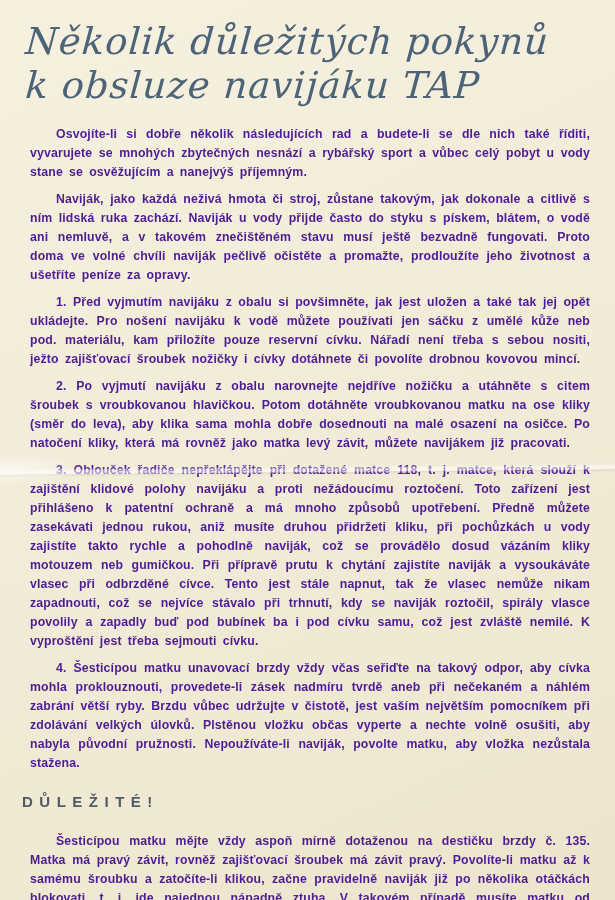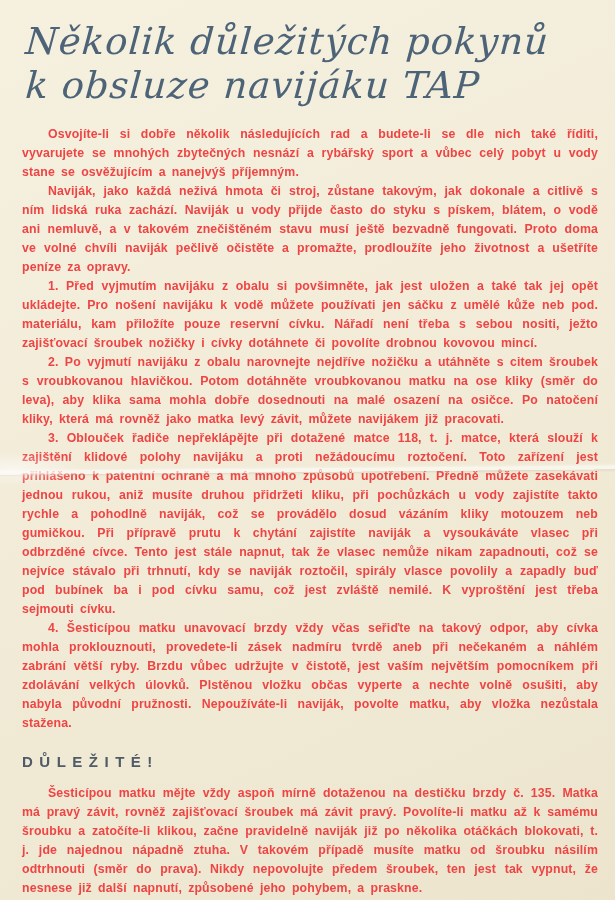--- a/index.html
+++ b/index.html
@@ -34,32 +34,32 @@
     font-size: 37px;
     line-height: 1.2;
     color: #4d6378;
     letter-spacing: 1px;
     transform: skewX(-4deg);
     transform-origin: left bottom;
     white-space: nowrap;
   }
   .body-text { margin-top: 14px; }
   .para {
-    margin: 0;
+    margin: 8px;
     font-size: 12.3px;
     font-weight: 700;
     line-height: 19px;
-    color: #ef4444;
+    color: #4c1d95;
     text-align: justify;
     text-indent: 26px;
     word-spacing: 2.6px;
     letter-spacing: 0.15px;
   }
   .important-heading {
-    margin: 19px 0 13px 0;
+    margin: 19px 0 21px 0;
     font-size: 15px;
     font-weight: 700;
     color: #4f5b66;
     letter-spacing: 6.5px;
     text-indent: 0;
   }
 </style>
 </head>
 <body>
 

